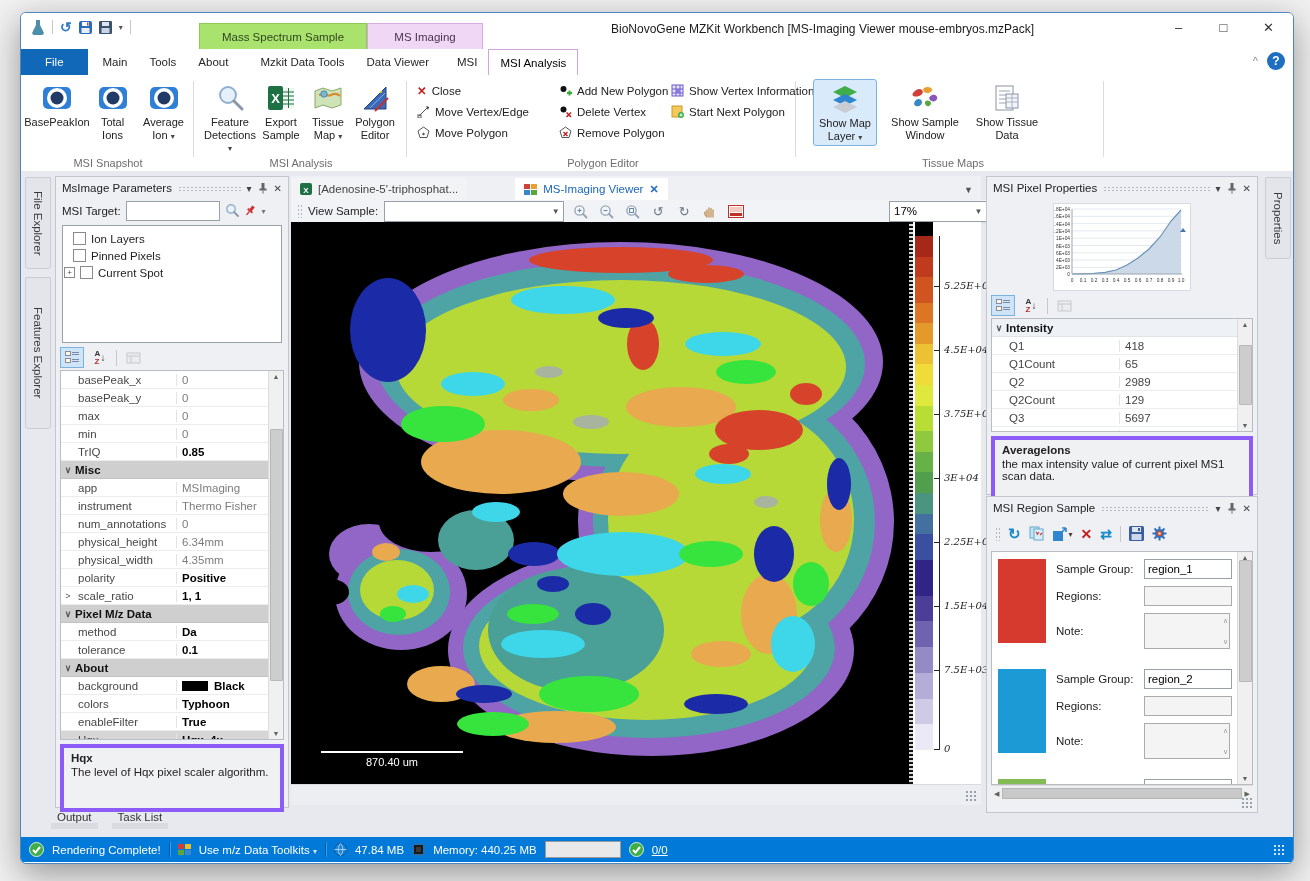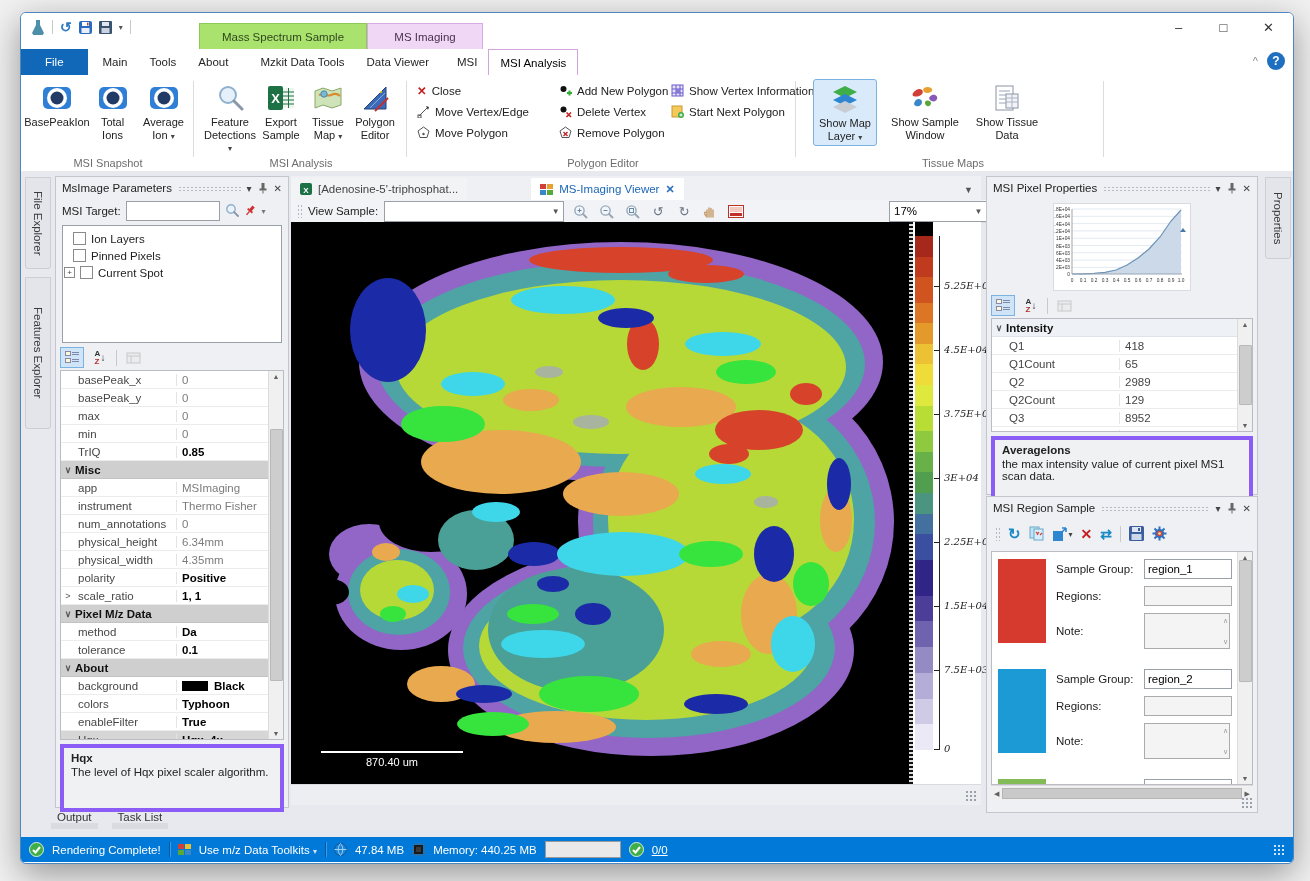--- a/index.html
+++ b/index.html
@@ -122,20 +122,21 @@
         </svg>
       <span class="dd" style="color:#555">▾</span>
       <span class="vline"></span>
     </div>
     <div class="ctx-hdr ctx-green">
       <span>Mass Spectrum Sample</span>
     </div>
     <div class="ctx-hdr ctx-purple">
       <span>MS Imaging</span>
     </div>
+    <div class="wtitle">BioNovoGene MZKit Workbench [MS-Imaging Viewer mouse-embryos.mzPack]</div>
     <div class="winbtns">
       <div class="winbtn">–</div>
       <div class="winbtn">□</div>
       <div class="winbtn">✕</div>
     </div>
   </div>
 
   <div class="menurow">
     <div class="mtab file">File</div>
     <div class="mtab" style="margin-left:4px">Main</div>
@@ -552,21 +553,21 @@
     </div>
 
     <div class="doctabs" style="left:270px;top:5px;width:690px;height:24px">
       <div class="dtab">
         <svg width="12" height="12">
             <rect width="12" height="12" rx="2" fill="#1e7145"></rect>
             <text x="6" y="9.5" font-size="8" fill="#fff" text-anchor="middle" font-weight="bold">X</text>
           </svg>
         <span>[Adenosine-5'-triphosphat...</span>
       </div>
-      <div class="dtab active" style="margin-left:64px">
+      <div class="dtab active" style="margin-left:48px">
         <span style="display:inline-grid;grid-template-columns:6px 6px;grid-gap:1px">
             <span style="width:6px;height:5px;background:#d04038"></span>
             <span style="width:6px;height:5px;background:#e8a030"></span>
             <span style="width:6px;height:5px;background:#3888c8"></span>
             <span style="width:6px;height:5px;background:#58a838"></span>
           </span>
         <span>MS-Imaging Viewer</span>
         <span class="x">✕</span>
       </div>
       <span style="position:absolute;right:8px;bottom:5px;font-size:9px;color:#555">▼</span>
@@ -844,21 +845,21 @@
               <span class="pv" style="color:#444">2989</span>
             </div>
           <div class="prow">
               <span class="pm"></span>
               <span class="pk" style="width:110px;color:#444">Q2Count</span>
               <span class="pv" style="color:#444">129</span>
             </div>
           <div class="prow">
               <span class="pm"></span>
               <span class="pk" style="width:110px;color:#444">Q3</span>
-              <span class="pv" style="color:#444">8952</span>
+              <span class="pv" style="color:#444">5697</span>
             </div>
           <div class="prow">
               <span class="pm"></span>
               <span class="pk" style="width:110px;color:#444">Q3Count</span>
               <span class="pv" style="color:#444">193</span>
             </div>
         </div>
         <div class="vscroll" style="height:100%;box-sizing:border-box">
           <span class="sarrow">▲</span>
           <span class="sthumb" style="height:58px"></span>

